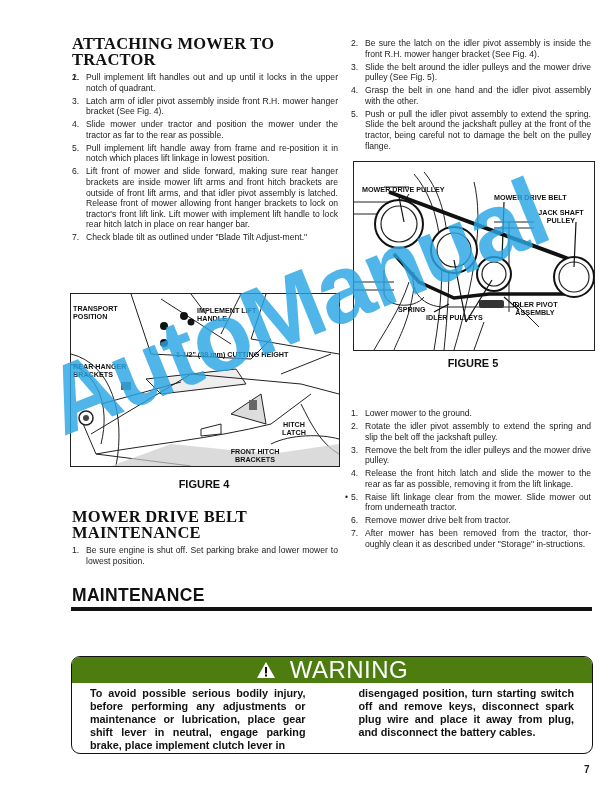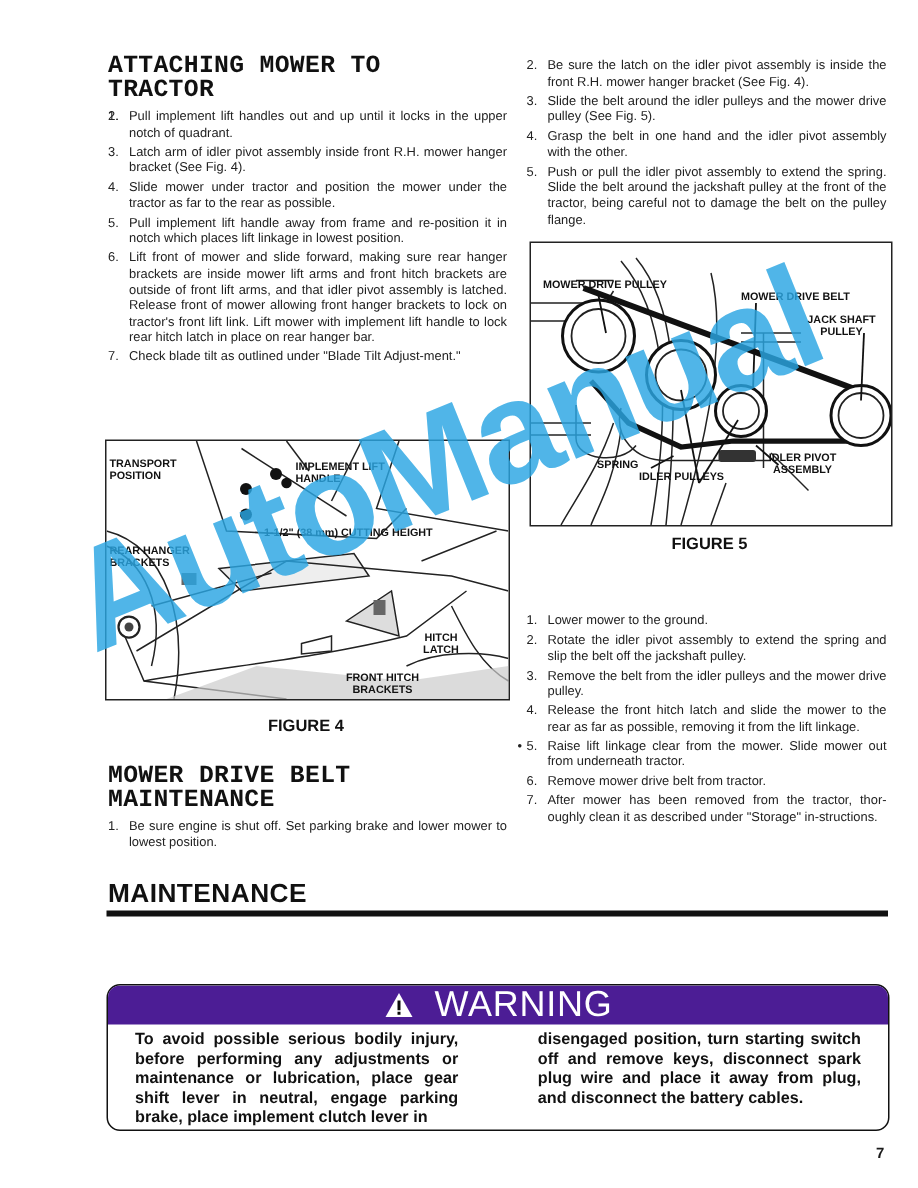--- a/index.html
+++ b/index.html
@@ -1,31 +1,31 @@
 <!DOCTYPE html>
 <html><head>
 <meta charset="utf-8">
 <style>
   html, body { margin:0; padding:0; }
   body { width:612px; height:792px; background:#fff; position:relative; overflow:hidden;
          font-family:"Liberation Sans", sans-serif; color:#1a1a1a; }
   .abs { position:absolute; }
-  h2 { margin:0; font-family:Liberation Mono, monospace; font-weight:bold; font-size:16.5px; line-height:16px; letter-spacing:0.2px; color:#111; }
+  h2 { margin:0; font-family:Liberation Serif, serif; font-weight:bold; font-size:16.5px; line-height:16px; letter-spacing:0.2px; color:#111; }
   ol { margin:0; padding:0; list-style:none; }
   ol li { position:relative; padding-left:14px; font-size:8.6px; line-height:10.6px; margin-bottom:2.4px; text-align:justify; color:#222; }
   ol li .num { position:absolute; left:0; top:0; }
   .bullet-dot { position:absolute; left:-6px; top:0; }
   .fig { border:1.4px solid #222; background:#fff; overflow:hidden; }
   .caption { font-weight:bold; font-size:11px; text-align:center; color:#111; }
   .lbl { position:absolute; font-weight:bold; font-size:7.2px; line-height:8px; color:#111; text-align:center; white-space:nowrap; }
   .lbl.left { text-align:left; }
   .maint-title { font-weight:bold; font-size:17.5px; color:#111; letter-spacing:0.3px; }
   .rule { background:#111; height:3.5px; }
   .warn-box { border:1.6px solid #111; border-radius:9px; overflow:hidden; }
-  .warn-head { background:#4c1d95; color:#fff; height:26px; display:flex; align-items:center; justify-content:center; gap:14px; }
+  .warn-head { background:#4d7c0f; color:#fff; height:26px; display:flex; align-items:center; justify-content:center; gap:14px; }
   .warn-head .word { font-size:24px; letter-spacing:0.5px; font-family:"Liberation Sans", sans-serif; }
   .warn-body { display:flex; padding:4px 18px 5px 18px; gap:53px; }
   .warn-col { flex:1; font-weight:bold; font-size:10.8px; line-height:13px; text-align:justify; color:#111; }
   .watermark { position:absolute; left:30px; top:355px; font-size:96px; font-weight:bold; color:#2aa6e3; opacity:0.82;
                transform:rotate(-22deg); transform-origin:left top; letter-spacing:-2px; pointer-events:none; font-family:"Liberation Sans", sans-serif; }
   .pagenum { font-weight:bold; font-size:10px; }
 </style>
 </head>
 <body>
 

